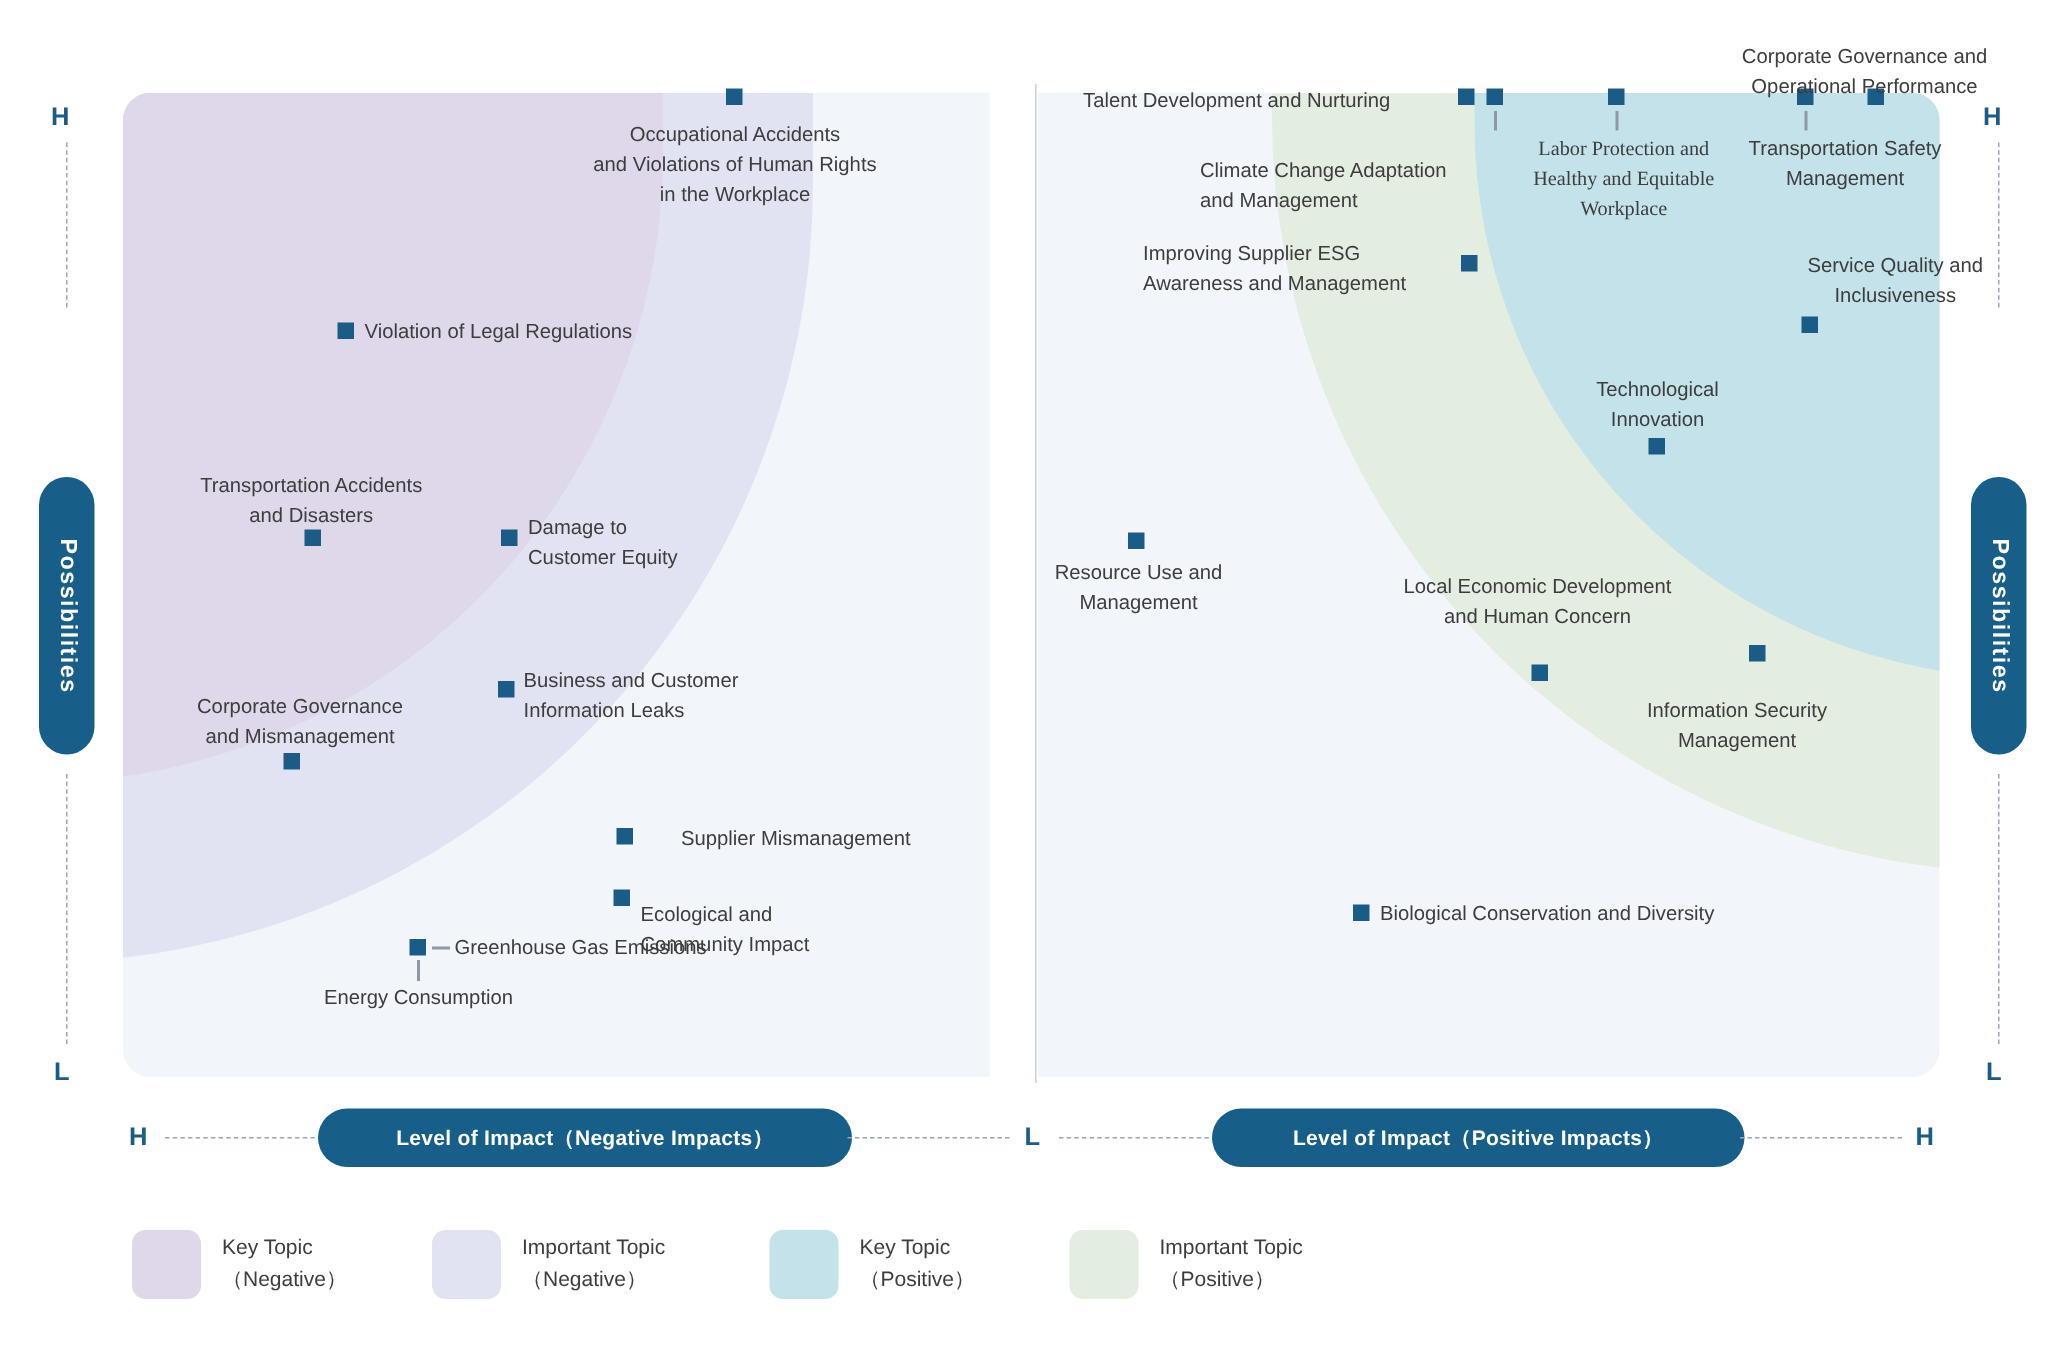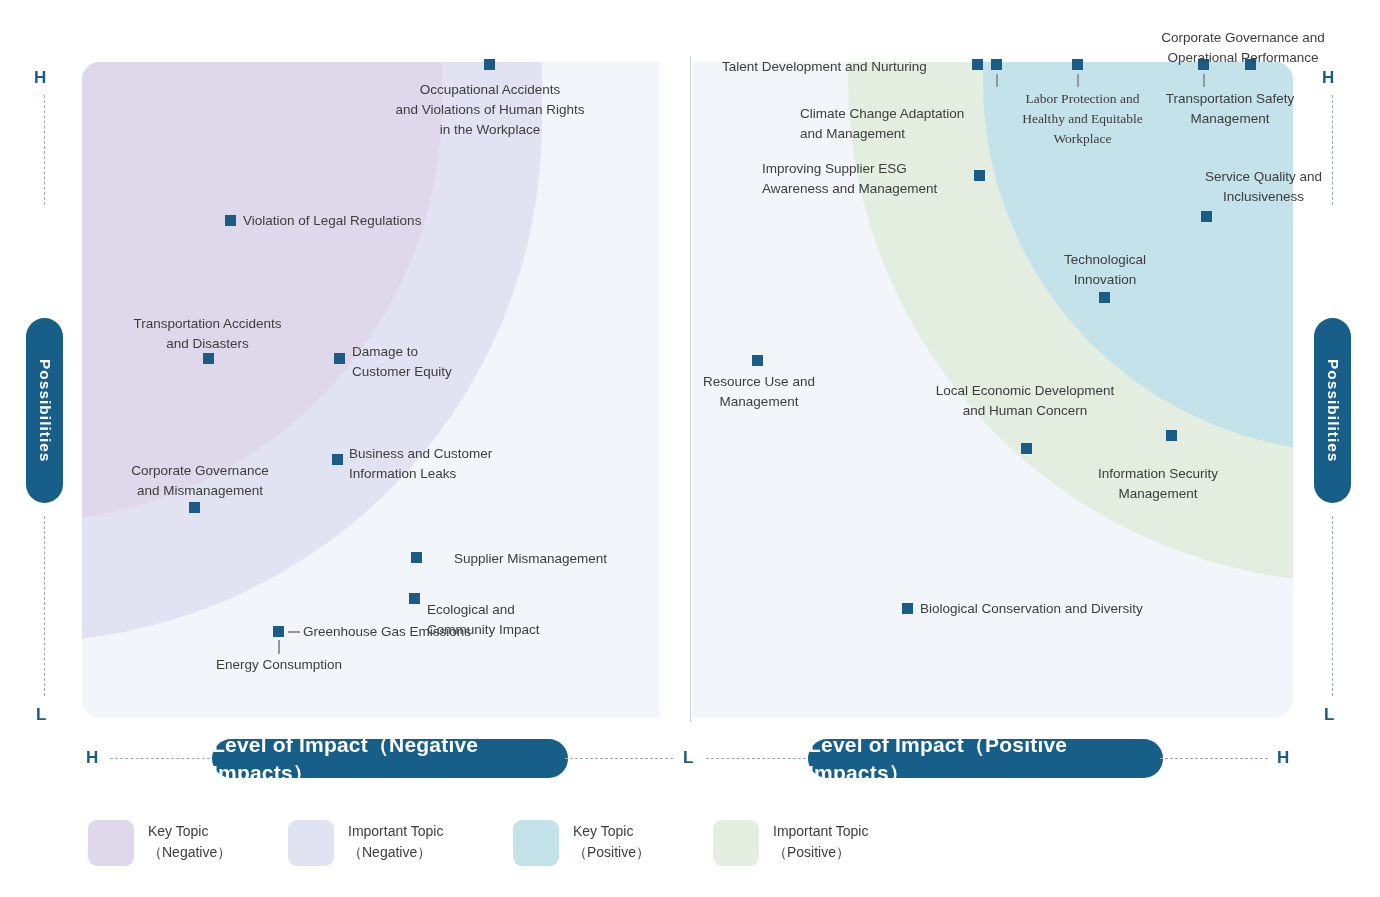--- a/index.html
+++ b/index.html
@@ -42,21 +42,21 @@
   .leader{position:absolute;background:#8f99a6;}
 
   
   .axis-letter{position:absolute;font-size:17px;color:#1A5C85;
                font-weight:600;letter-spacing:.5px;}
   .dash-v{position:absolute;width:0;border-left:1.5px dashed #9aa6b5;}
   .dash-h{position:absolute;height:0;border-top:1.5px dashed #9aa6b5;}
 
   .pill{position:absolute;background:#175F89;color:#fff;border-radius:999px;
         display:flex;align-items:center;justify-content:center;
-        font-size:21px;font-weight:600;letter-spacing:.2px;}
+        font-size:14px;font-weight:600;letter-spacing:.2px;}
   .pill-v{writing-mode:vertical-rl;text-orientation:mixed;
           font-size:15.5px;letter-spacing:1px;}
 
   
   #legend{position:absolute;left:88px;top:820px;display:flex;}
   .lg{display:flex;align-items:flex-start;}
   .lg-sw{width:46px;height:46px;border-radius:9px;flex:0 0 auto;}
   .lg-tx{margin-left:14px;font-size:14px;line-height:21px;color:#3d3d3d;
          white-space:pre-line;padding-top:1px;}
 </style>

